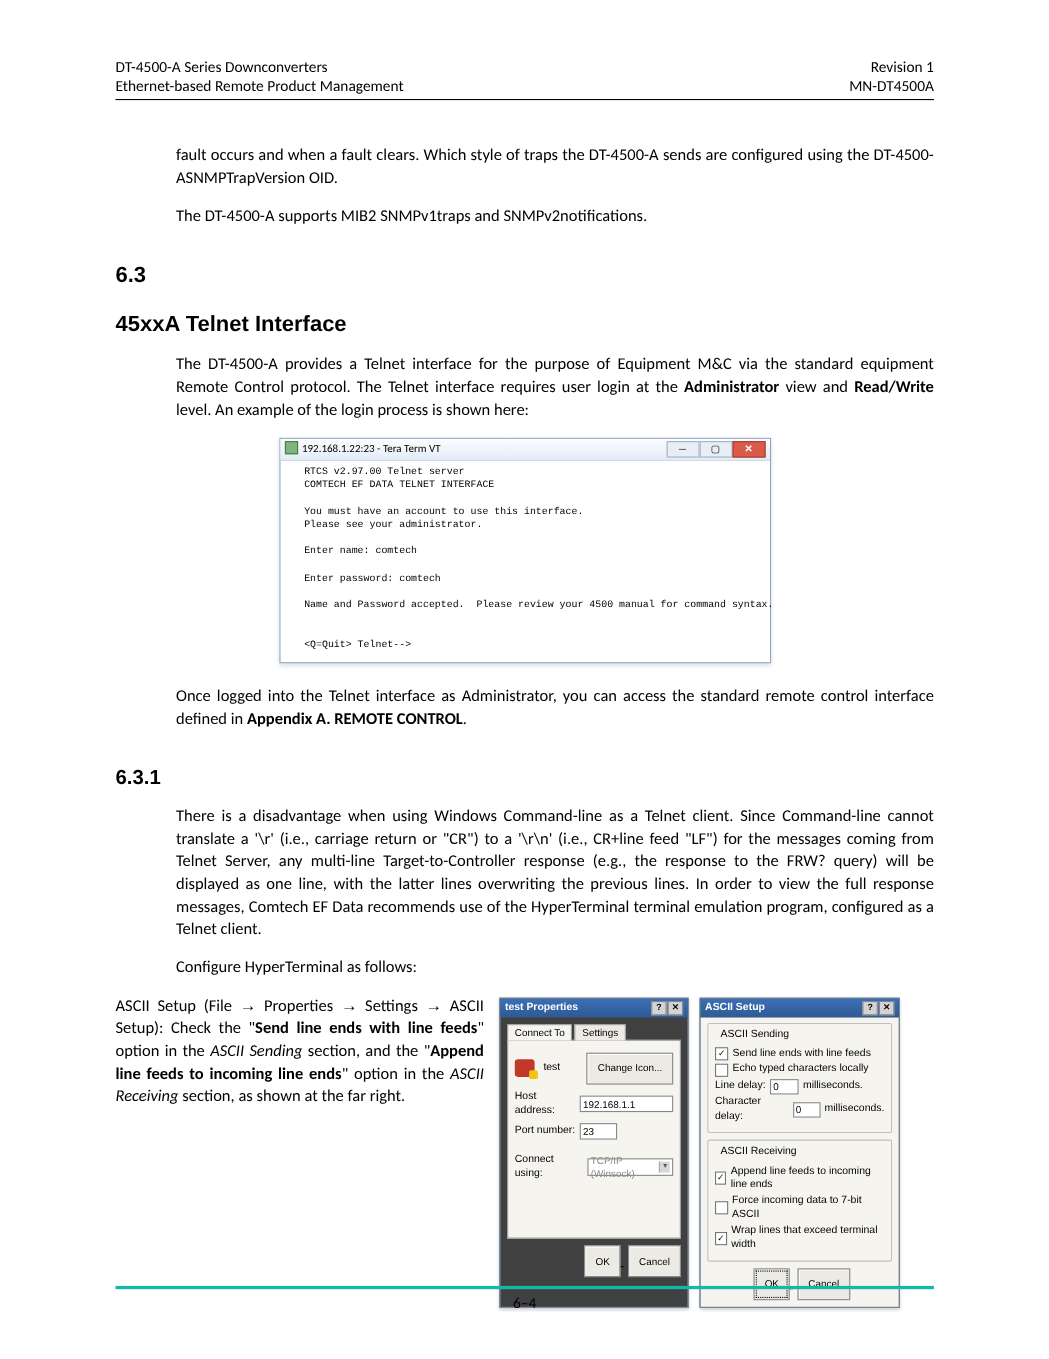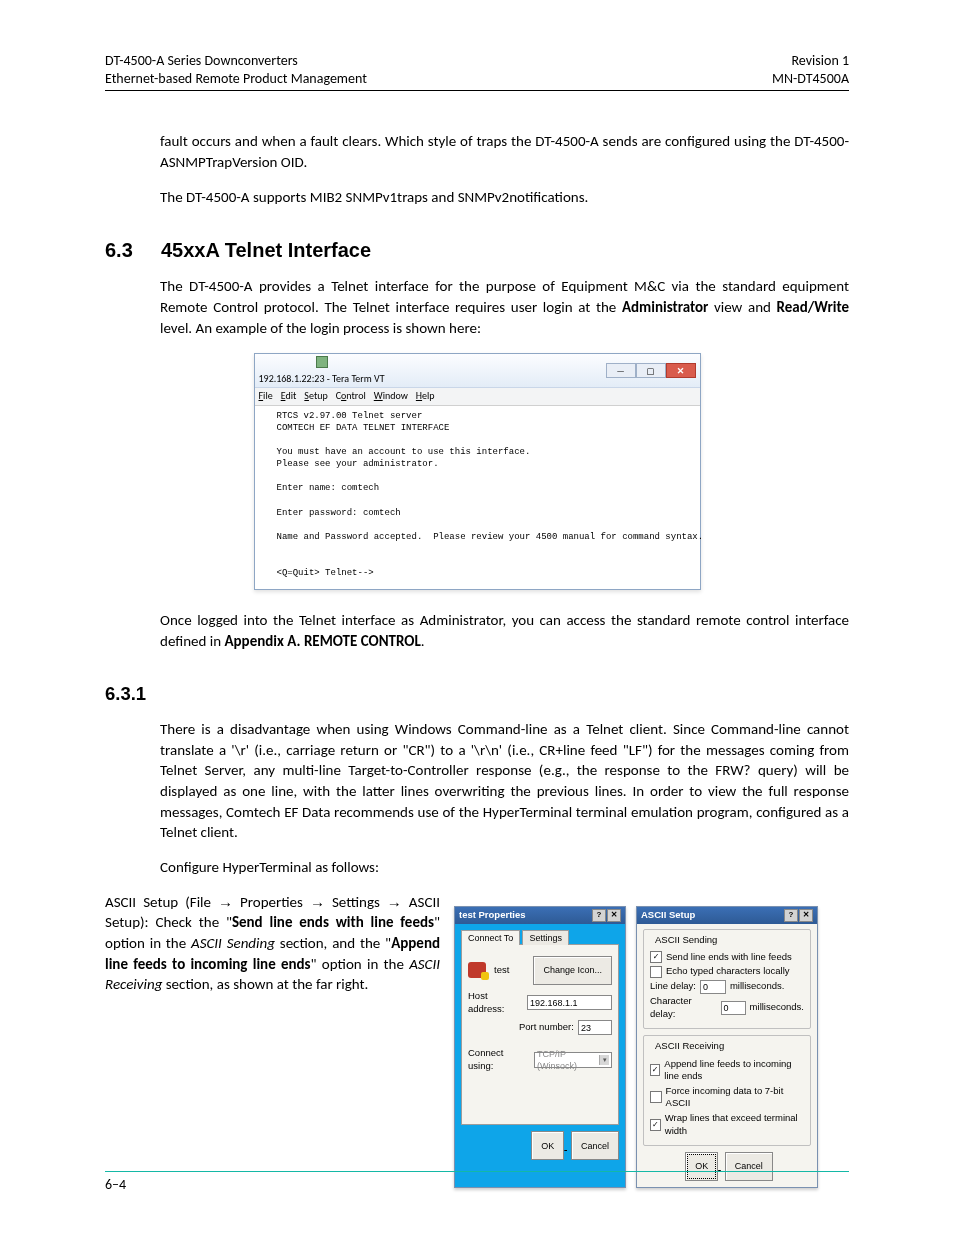--- a/index.html
+++ b/index.html
@@ -37,20 +37,21 @@
   }
   .body-para.narrow { width: 335px; margin-left: 90px; }
 
   h2.sec {
     font-family: Arial, Helvetica, sans-serif;
     font-weight: bold;
     font-size: 20px;
     margin: 30px 0 12px 0;
     display: flex;
     gap: 18px;
+    flex-direction: column;
   }
   h2.sec .num { width: 38px; }
   h2.sub {
     font-family: Arial, Helvetica, sans-serif;
     font-weight: bold;
     font-size: 18.5px;
     margin: 30px 0 12px 0;
     display: flex;
     gap: 18px;
   }
@@ -65,21 +66,21 @@
     box-shadow: 0 2px 4px rgba(0,0,0,.12);
   }
   .tera-titlebar {
     background: linear-gradient(#fcfdff,#e3ecf7);
     padding: 2px 4px;
     display: flex;
     align-items: center;
     justify-content: space-between;
     border-bottom: 1px solid #c9d6e8;
   }
-  .tera-titlebar .title { display:flex; align-items:center; gap:4px; font-size:10px;flex-direction:column; }
+  .tera-titlebar .title { display:flex; gap:4px; font-size:10px; }
   .tera-titlebar .icon { width:10px; height:10px; background:#7fb37f; border:1px solid #4b7a4b; }
   .tera-winbtns { display:flex; gap:0; }
   .tera-winbtns span { width:28px; height:13px; display:inline-flex; align-items:center; justify-content:center; background:#e9eef6; border:1px solid #9fb0c8; font-size:9px; line-height:1; }
   .tera-winbtns .close { background:#d95b4c; color:#fff; border-color:#b03a2d; font-weight:bold; }
   .tera-menubar { padding: 1px 4px 2px 4px; display:flex; gap:8px; font-size:10px; background:#f3f4f5; border-bottom:1px solid #d0d0d0; }
   .tera-menubar span u { text-decoration: underline; }
   .tera-terminal {
     font-family: "Courier New", monospace;
     font-size: 9px;
     white-space: pre;
@@ -87,40 +88,39 @@
     line-height: 1.35;
     color:#000;
     position:relative;
     min-height: 110px;
   }
   .dialog {
     font-family: Tahoma, "MS Sans Serif", Arial, sans-serif;
     font-size: 9.5px;
     width: 170px;
     border: 1px solid #7a91b0;
-    background: #0ea5e9;
+    background: #404040;
     box-shadow: 0 2px 3px rgba(0,0,0,.2);
-    margin-top: 12px;
   }
   .dlg-title {
     background: linear-gradient(#3b6fb5,#2e5a95);
     color:#fff; font-weight:bold;
     padding:2px 4px;
     display:flex; justify-content:space-between; align-items:center;
   }
   .dlg-title .btns { display:flex; gap:1px; }
   .dlg-title .btns span { width:12px; height:11px; background:#d3d3d3; color:#000; display:inline-flex; align-items:center; justify-content:center; font-size:8px; border:1px solid #888; }
   .dlg-body { padding:5px 6px 6px 6px; }
   .tabstrip { display:flex; border-bottom:1px solid #9c9c9c; }
   .tabstrip span { padding:1px 6px; border:1px solid #9c9c9c; border-bottom:none; background:#eceae4; position:relative; top:1px; margin-right:2px; font-size:9px;}
   .tabstrip span.active { background:#f5f4ef; }
   .tabpane { border:1px solid #9c9c9c; border-top:none; padding:6px; background:#f5f4ef; }
   .app-icon { width:18px; height:16px; background:#c0392b; display:inline-block; border-radius:3px; margin-right:4px; vertical-align:middle; position:relative; }
   .app-icon::after { content:""; position:absolute; right:-3px; bottom:-2px; width:8px; height:8px; background:#f1c40f; border-radius:2px; }
-  .field-row { display:flex; align-items:center; gap:4px; margin:5px 0;justify-content:flex-end; }
+  .field-row { display:flex; align-items:center; gap:4px; margin:5px 0; }
   .field-row label { width:55px; }
   .txt { border:1px solid #888; background:#fff; padding:0 2px; height:13px; flex:1; font-size:9px; display:inline-flex; align-items:center;}
   .combo { border:1px solid #888; background:#fff; padding:0 2px; height:14px; flex:1; display:flex; justify-content:space-between; align-items:center; font-size:9px; color:#888;}
   .combo .caret { width:10px; height:10px; background:#d7d7d7; border-left:1px solid #aaa; display:inline-flex; align-items:center; justify-content:center; font-size:7px; color:#555; }
   .btnrow { text-align:right; margin-top:6px;text-decoration:underline; }
   .winbtn { border:1px solid #888; background:#eceae4; padding:0 9px; height:29px; font-size:9px; box-shadow:inset 1px 1px #fff; margin-left:4px; }
   .winbtn.focus { outline:1px dotted #000; outline-offset:-3px; }
 
   .grp { border:1px solid #c0c0c0; border-radius:2px; padding:4px 6px 6px 6px; margin-bottom:6px; }
   .grp .grp-title { margin:-10px 0 3px 2px; background:#f5f4ef; display:inline-block; padding:0 3px; }
@@ -129,22 +129,22 @@
   .chk .box.checked::after { content:"✓"; font-size:8px; line-height:1;}
   .inline-num { width:20px; border:1px solid #888; background:#fff; height:12px; font-size:9px; padding:0 2px; display:inline-block; text-align:left;}
 
   .two-col { display:flex; gap:14px; align-items:flex-start; }
   .two-col .left-text { flex: 0 0 335px; }
   .two-col .right-figs { flex: 1; display:flex; gap:10px; margin-top:2px; }
 
   .footer {
     position: absolute;
     bottom: 40px; left: 105px; right: 105px;
-    border-top: 1px solid #14b8a6;
-    text-align: left;
+    border-top: 3px solid #14b8a6;
+    text-align: center;
     font-size: 14px;
     padding-top: 4px;
   }
   .arrowchar { font-family: "Segoe UI Symbol", Arial, sans-serif; }
 </style>
 </head>
 <body>
 
 <div class="page">
   <div class="running-head">
@@ -171,28 +171,20 @@
       <span class="title">
         <span class="icon"></span>
         <span>192.168.1.22:23 - Tera Term VT</span>
       </span>
       <span class="tera-winbtns">
         <span>—</span>
         <span>▢</span>
         <span class="close">✕</span>
       </span>
     </div>
-    <div class="tera-menubar">
-      <span><u>F</u>ile</span>
-      <span><u>E</u>dit</span>
-      <span><u>S</u>etup</span>
-      <span>C<u>o</u>ntrol</span>
-      <span><u>W</u>indow</span>
-      <span><u>H</u>elp</span>
-    </div>
     <div class="tera-terminal">RTCS v2.97.00 Telnet server
 COMTECH EF DATA TELNET INTERFACE
 
 You must have an account to use this interface.
 Please see your administrator.
 
 Enter name: comtech
 
 Enter password: comtech
 

